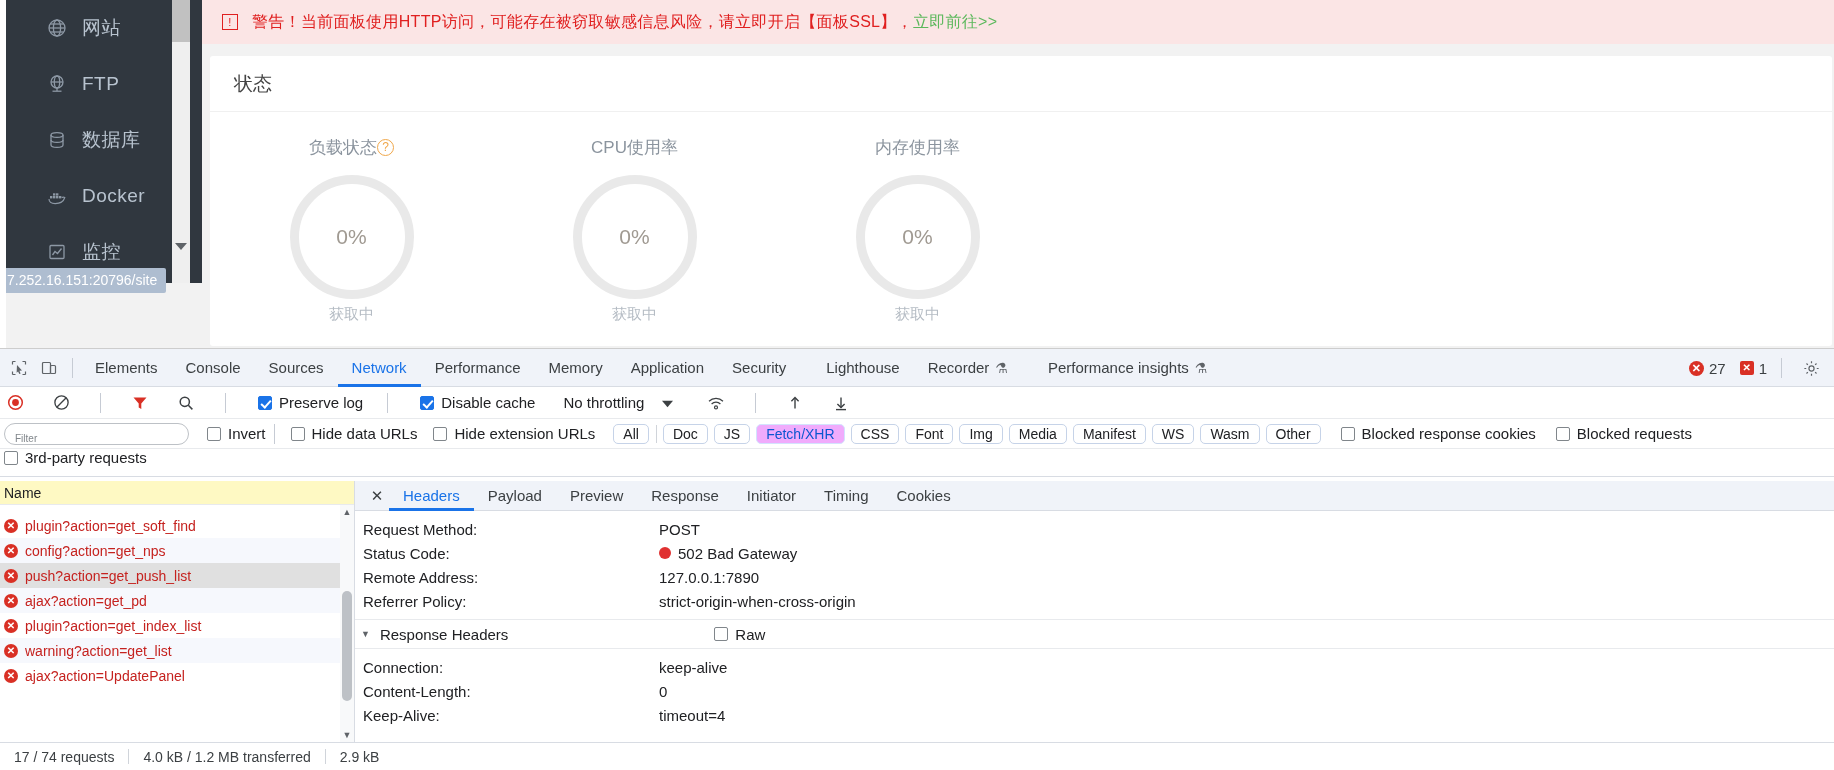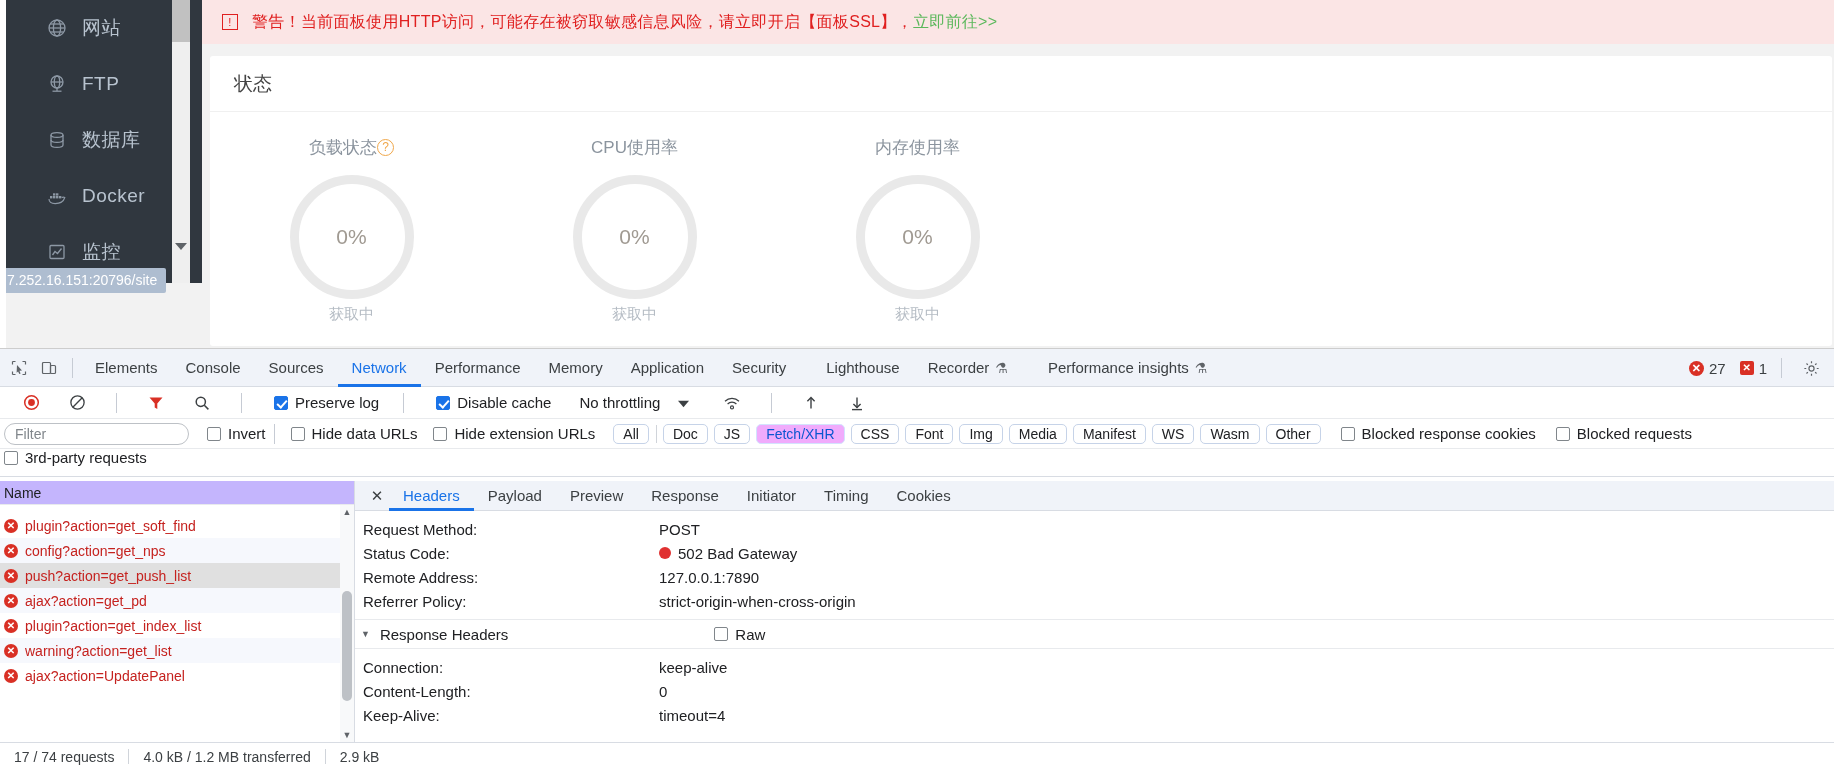--- a/index.html
+++ b/index.html
@@ -161,21 +161,21 @@
   }
   .warn-square {
     width: 14px; height: 14px; border-radius: 2px;
     background: #d93025; color: #fff; font-size: 10px; line-height: 14px;
     text-align: center; font-weight: bold;
   }
 
   
   .nw-toolbar {
     display: flex; align-items: center; height: 32px;
-    padding-left: 16px; border-bottom: 1px solid #e8eaed; gap: 16px; text-align: center;
+    padding-left: 0; border-bottom: 1px solid #e8eaed; gap: 16px; text-align: center;
   }
   .nw-check {
     display: inline-flex; align-items: center; gap: 7px;
     margin-left: 8px; color: #202124; white-space: nowrap;
   }
   .cb {
     width: 14px; height: 14px; border: 1px solid #80868b; border-radius: 2px;
     background: #fff; display:inline-block; flex:0 0 auto;
   }
   .cb.checked {
@@ -192,22 +192,22 @@
   }
 
   
   .nw-filterrow {
     display: flex; align-items: center; height: 30px;
     padding-left: 2px; gap: 0; border-bottom: 1px solid #e8eaed;
   }
   .filter-input {
     width: 185px; height: 22px; margin-left: 2px;
     border: 1px solid #bdc1c6; border-radius: 12px;
-    padding: 0 10px; font-size: 14px; color: #80868b;
-    background: #fff; display: flex; align-items: center;
+    padding: 0 10px; font-size: 10px; color: #80868b;
+    background: #fff; display: flex; align-items: flex-end;
   }
   .pill {
     padding: 1px 9px; margin-left: 6px;
     border: 1px solid #c6d3e8; border-radius: 5px;
     font-size: 14px; color: #202124; background: #fff;
     white-space: nowrap;
   }
   .pill.sel { background: #f0abfc; border-color: #d3e3fd; color: #0b57d0; }
   .pill-sep { width: 1px; height: 18px; background: #d0d4da; margin-left: 7px; }
 
@@ -223,21 +223,21 @@
     display: flex;
   }
   .req-list {
     width: 355px; height: 100%; position: relative;
     border-right: 1px solid #d8dce3; background: #fff;
     overflow: hidden;
   }
   .req-header {
     height: 24px; line-height: 24px; padding-left: 4px;
     font-size: 14px; color: #202124;
-    background: #c4b5fd; border-bottom: 1px solid #e8eaed;
+    background: #fef9c3; border-bottom: 1px solid #e8eaed;
   }
   .req-row {
     height: 25px; display: flex; align-items: center;
     padding-left: 4px; gap: 7px;
     font-size: 14px; color: #c5221f; white-space: nowrap;
   }
   .req-row.alt { background: #f6f8fd; }
   .req-row.sel { background: #e0e0e0; }
   .req-row.clip { height: 8px; overflow: hidden; }
   .xico {

